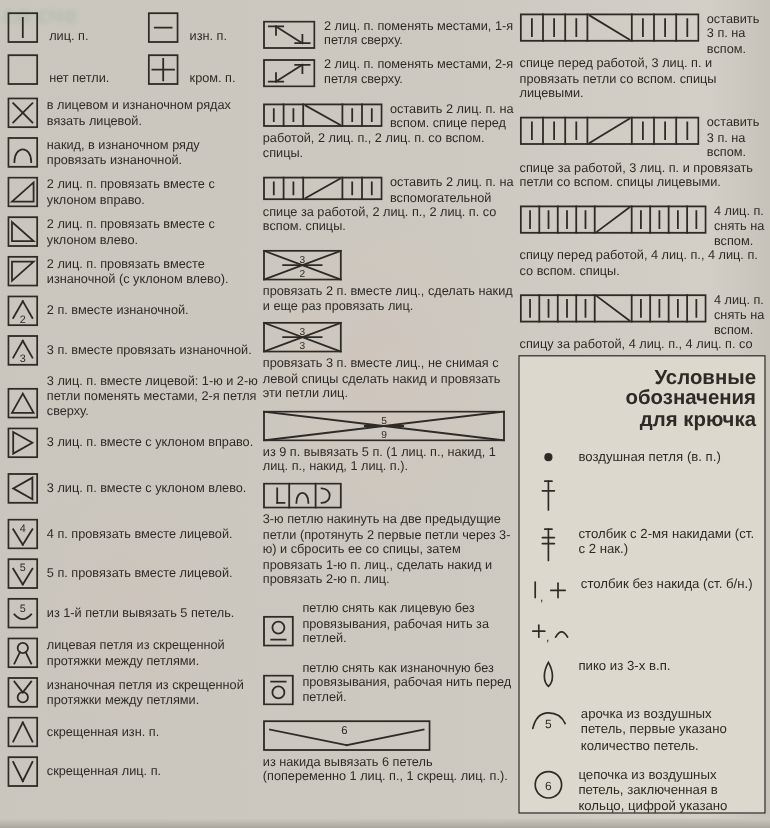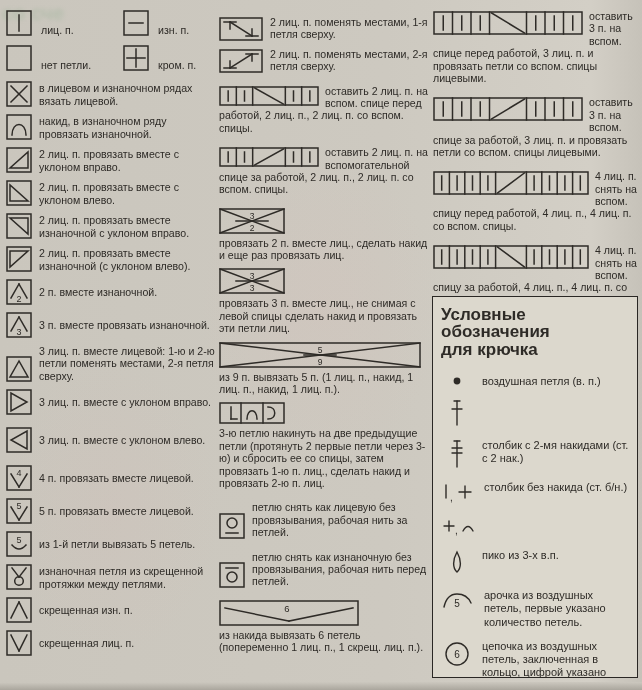--- a/index.html
+++ b/index.html
@@ -29,21 +29,21 @@
   .sym{flex:0 0 auto;line-height:0}
   .sym svg{stroke:#2e2b27;fill:none;stroke-width:1.5;stroke-linecap:square}
   .sym svg text{stroke:none;fill:#2e2b27;font-family:"Liberation Sans",sans-serif}
   .pairs{display:grid;grid-template-columns:117px 1fr;row-gap:9px;margin-bottom:10px}
   .pair{display:flex;gap:9px;align-items:flex-end}
   .gap-lg{margin-bottom:12px}
 
   #crochet{position:absolute;left:432px;top:296px;width:206px;height:382px;
     background:#dcd8cd;border:1.7px solid #2a2724;box-sizing:border-box;
     padding:9px 7px 4px 8px}
-  .crochet-title{font-weight:bold;font-size:17px;text-align:left;line-height:1.02;margin-bottom:16px}
+  .crochet-title{font-weight:bold;font-size:17px;text-align:right;line-height:1.02;margin-bottom:16px}
   .citem{display:flex;gap:9px;margin-top:10px;align-items:flex-start}
   .citem .csym{flex:0 0 32px;display:flex;justify-content:center;line-height:0}
   .citem .csym svg{stroke:#2e2b27;fill:none;stroke-width:1.4;stroke-linecap:round}
   .citem .csym svg text{stroke:none;fill:#2e2b27;font-family:"Liberation Sans",sans-serif}
   .citem .ctxt{font-size:11px;line-height:1.2;padding-top:1px}
 </style>
 </head>
 <body>
 
 <div class="smudge">со сче</div>
@@ -107,27 +107,20 @@
   <div class="row flex">
     <span class="sym"><svg width="26" height="26" viewBox="0 0 26 26">
           <rect x="1" y="1" width="24" height="24"></rect>
           <polygon points="4,5 4,21 22,21"></polygon>
         </svg></span>
     <span>2 лиц. п. провязать вместе с уклоном влево.</span>
   </div>
   <div class="row flex">
     <span class="sym"><svg width="26" height="26" viewBox="0 0 26 26">
           <rect x="1" y="1" width="24" height="24"></rect>
-          <polygon points="4,5 22,5 22,21"></polygon>
-        </svg></span>
-    <span>2 лиц. п. провязать вместе изнаночной с уклоном вправо.</span>
-  </div>
-  <div class="row flex">
-    <span class="sym"><svg width="26" height="26" viewBox="0 0 26 26">
-          <rect x="1" y="1" width="24" height="24"></rect>
           <polygon points="4,5 22,5 4,21"></polygon>
         </svg></span>
     <span>2 лиц. п. провязать вместе изнаночной (с уклоном влево).</span>
   </div>
   <div class="row flexc">
     <span class="sym"><svg width="26" height="26" viewBox="0 0 26 26">
           <rect x="1" y="1" width="24" height="24"></rect>
           <line x1="13" y1="5" x2="5" y2="19"></line>
           <line x1="13" y1="5" x2="21" y2="19"></line>
           <text x="13" y="23" font-size="9" text-anchor="middle">2</text>
@@ -182,20 +175,29 @@
         </svg></span>
     <span>5 п. провязать вместе  лицевой.</span>
   </div>
   <div class="row flexc">
     <span class="sym"><svg width="26" height="26" viewBox="0 0 26 26">
           <rect x="1" y="1" width="24" height="24"></rect>
           <text x="13" y="12" font-size="9" text-anchor="middle">5</text>
           <path d="M6 14 Q13 22 20 14"></path>
         </svg></span>
     <span>из 1-й петли вывязать 5 петель.</span>
+  </div>
+  <div class="row flex">
+    <span class="sym"><svg width="26" height="26" viewBox="0 0 26 26">
+          <rect x="1" y="1" width="24" height="24"></rect>
+          <circle cx="13" cy="9" r="4.3"></circle>
+          <line x1="10.6" y1="12.5" x2="6" y2="22"></line>
+          <line x1="15.4" y1="12.5" x2="20" y2="22"></line>
+        </svg></span>
+    <span>лицевая петля из скрещенной протяжки между петлями.</span>
   </div>
   <div class="row flex">
     <span class="sym"><svg width="26" height="26" viewBox="0 0 26 26">
           <rect x="1" y="1" width="24" height="24"></rect>
           <line x1="6" y1="4" x2="13" y2="13"></line>
           <line x1="20" y1="4" x2="13" y2="13"></line>
           <circle cx="13" cy="17" r="4.3"></circle>
         </svg></span>
     <span>изнаночная петля из скрещенной протяжки между петлями.</span>
   </div>

